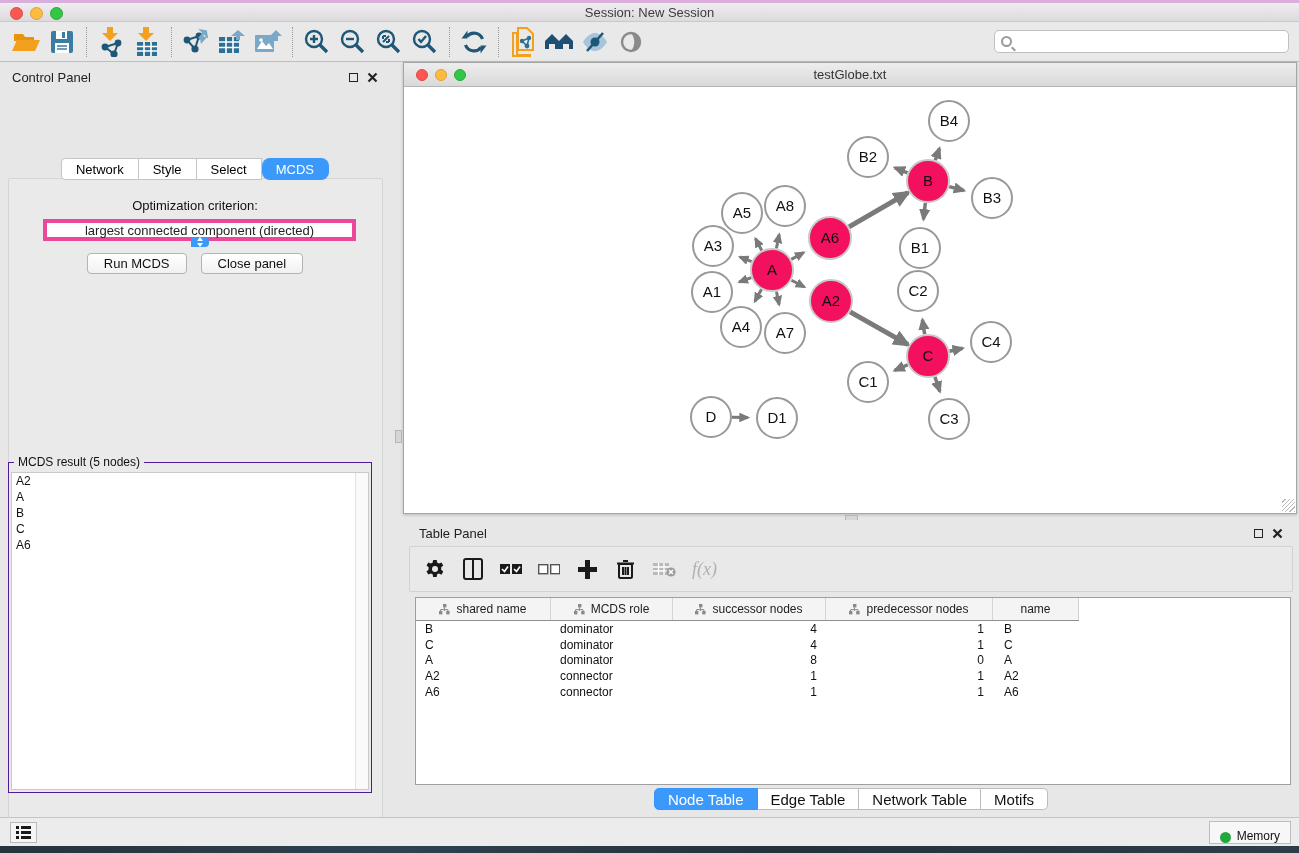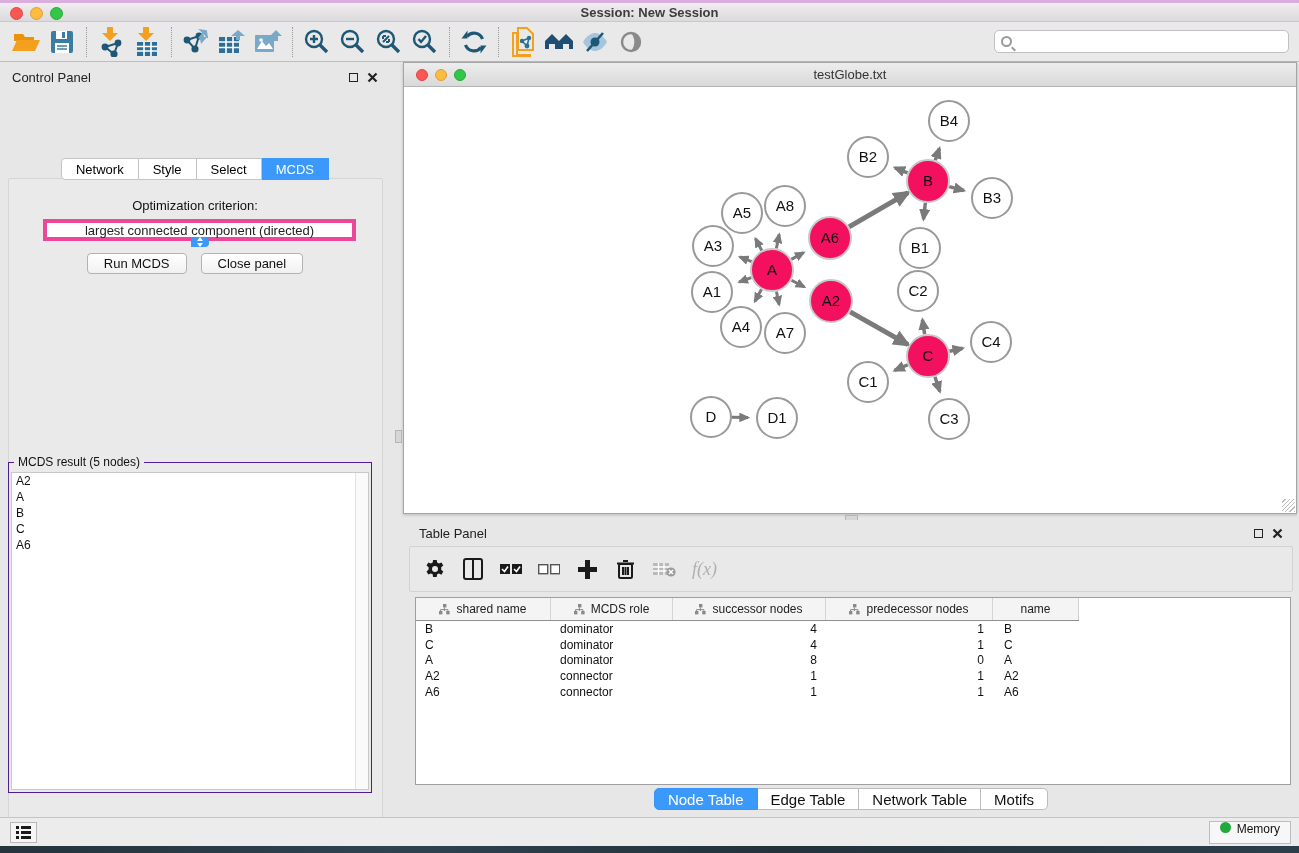--- a/index.html
+++ b/index.html
@@ -2,21 +2,21 @@
 <html><head>
 <meta charset="utf-8">
 <style>
   * { margin:0; padding:0; box-sizing:border-box; }
   html,body { width:1299px; height:853px; overflow:hidden; }
   body { font-family:"Liberation Sans","DejaVu Sans",sans-serif; background:#e7e7e7; position:relative; font-size:13px; color:#222; }
 
   
   .titlebar { position:absolute; left:0; top:0; width:1299px; height:22px;
     background:linear-gradient(#efedef,#dcdadc); border-top:3px solid #d9aedd; border-bottom:1px solid #c9c9c9;
-    display:flex; align-items:center; justify-content:center;font-weight:bold; }
+    display:flex; align-items:center; justify-content:center; }
   .titlebar .title { font-size:13px; color:#3c3c3c; }
   .lights { position:absolute; left:10px; top:4px; display:flex; gap:7px; }
   .light { width:13px; height:13px; border-radius:50%; }
   .light.red { background:#fc5753; border:1px solid #df4744; }
   .light.yellow { background:#fdbc40; border:1px solid #de9f34; }
   .light.green { background:#33c748; border:1px solid #27aa35; }
 
   
   .toolbar { position:absolute; left:0; top:22px; width:1299px; height:40px; background:#e9e9e9;
     border-bottom:1px solid #bdbdbd; display:flex; align-items:center; padding-left:8px; }
@@ -34,21 +34,21 @@
   .panel-head .phtitle { flex:1; font-size:13px; color:#222; }
   .winbtns { display:flex; gap:9px; align-items:center; }
   .float-ico { width:9px; height:9px; border:1.5px solid #222; display:inline-block; }
   .inner-panel { position:absolute; left:8px; top:116px; width:375px; height:687px; background:#eaeaea;
     border:1px solid #d5d5d5; border-radius:2px; }
   .seg-tabs { position:absolute; left:0; top:96px; width:390px; display:flex; justify-content:center; z-index:2; }
   .seg { height:22px; padding:0 14px; background:#fff; border:1px solid #c4c4c4; border-left:none;
     display:flex; align-items:center; font-size:13px; color:#000000; }
   .seg:first-child { border-left:1px solid #c4c4c4; border-radius:4px 0 0 4px; }
   .seg:last-child { border-radius:0 4px 4px 0; }
-  .seg.active { background:#3b99fc; border-color:#3b99fc; color:#fff; border-radius:0; }
+  .seg.active { background:#3b99fc; border-color:#3b99fc; color:#fff; border-radius:8px; }
   .opt-label { position:absolute; left:0; top:136px; width:390px; text-align:center; font-size:13px; color:#111; }
   .dropdown { position:absolute; left:43px; top:157px; width:313px; height:22px; background:#fff;
     border:4px solid #ec4899; border-radius:0; display:flex; align-items:center;flex-direction:column; }
   .dropdown .dval { flex:1; padding:0 8px; font-size:13px; white-space:nowrap; }
   .stepper { width:18px; height:22px; margin:-1px -1px 0 0; background:#3b99fc; border-radius:0 4px 4px 0;
     display:flex; flex-direction:column; align-items:center; justify-content:center; gap:2px; }
   .tri-up { width:0; height:0; border-left:3.5px solid transparent; border-right:3.5px solid transparent; border-bottom:4px solid #fff; }
   .tri-dn { width:0; height:0; border-left:3.5px solid transparent; border-right:3.5px solid transparent; border-top:4px solid #fff; }
   .btnrow { position:absolute; left:0; top:191px; width:390px; display:flex; justify-content:center; gap:14px; }
   .mbtn { height:21px; padding:0 16px; background:linear-gradient(#ffffff,#f1f1f1); border:1px solid #b3b3b3;
@@ -95,21 +95,21 @@
   .btab { height:22px; padding:0 13px; background:#fff; border:1px solid #bcbcbc; border-left:none;
     display:flex; align-items:center; font-size:15px; color:#111; }
   .btab:first-child { border-left:1px solid #bcbcbc; border-radius:5px 0 0 5px; }
   .btab:last-child { border-radius:0 5px 5px 0; }
   .btab.active { background:#3b99fc; border-color:#3795f9; color:#fff; }
 
   
   .statusbar { position:absolute; left:0; top:817px; width:1299px; height:29px; background:#ececec; border-top:1px solid #c4c4c4; }
   .list-btn { position:absolute; left:10px; top:4px; width:27px; height:21px; background:#f5f5f5; border:1px solid #b9b9b9; display:flex; align-items:center; justify-content:center; }
   .mem-btn { position:absolute; right:8px; top:3px; height:23px; padding:0 10px; background:#f7f7f7; border:1px solid #bdbdbd;
-    display:flex; align-items:flex-start; gap:6px; font-size:12px; color:#111; }
+    display:flex; align-items:flex-end; gap:6px; font-size:12px; color:#111; }
   .mem-dot { width:11px; height:11px; border-radius:50%; background:#1faa3c; }
   .desktop-strip { position:absolute; left:0; top:846px; width:1299px; height:7px;
     background:linear-gradient(90deg,#24333c,#2e4250 30%,#23323b 60%,#2b3e4a); }
 
   svg text { font-family:"Liberation Sans","DejaVu Sans",sans-serif; }
 </style>
 </head>
 <body>
 
 <div class="titlebar">

